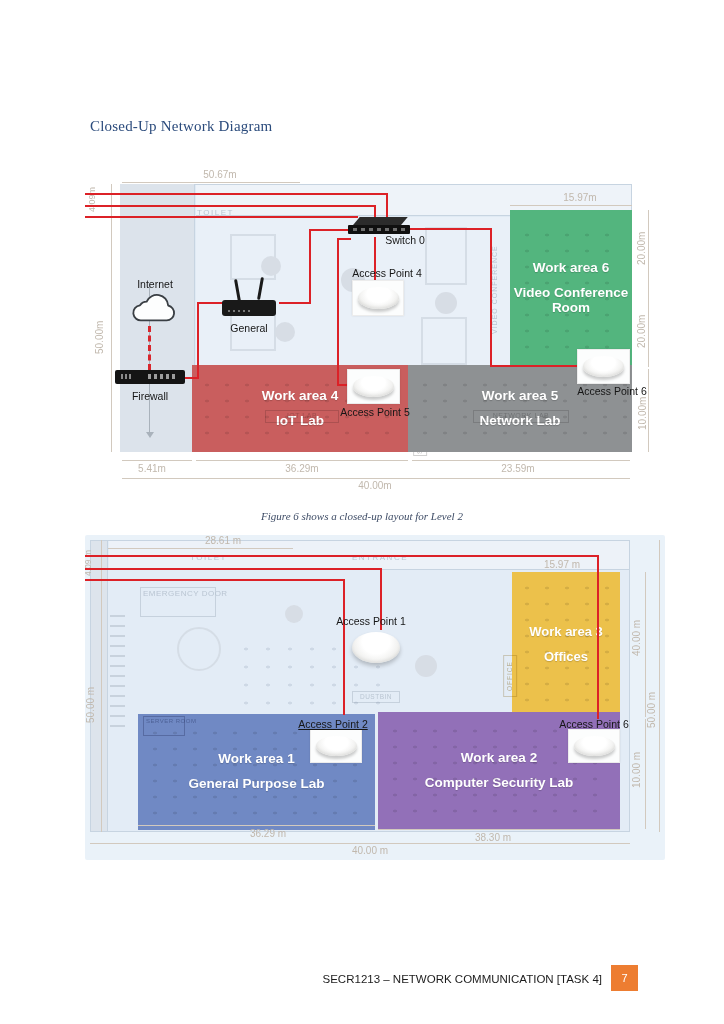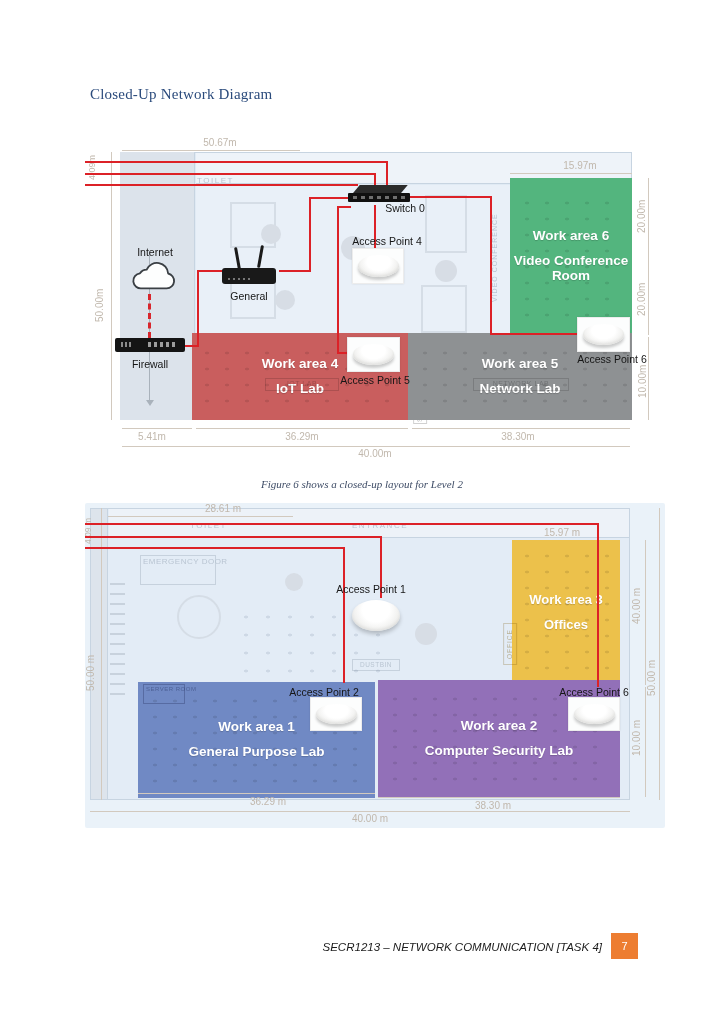--- a/index.html
+++ b/index.html
@@ -1,26 +1,26 @@
 <!DOCTYPE html>
 <html><head>
 <meta charset="utf-8">
 <style>
   * { box-sizing: border-box; margin: 0; padding: 0; }
   html,body { width:724px; height:1024px; background:#ffffff; overflow:hidden; }
   .sheet { position:relative; width:724px; height:910px; background:#fff;
-           font-family:"Liberation Sans", sans-serif; }
+           font-family:"Liberation Sans", sans-serif;margin-top:32px; }
   .abs { position:absolute; }
 
   
   .doc-title { position:absolute; left:90px; top:86px; font-family:"Liberation Serif", serif;
                font-size:15px; color:#2b4b7c; letter-spacing:.2px; }
   .caption { position:absolute; left:0; width:724px; text-align:center;
              font-family:"Liberation Serif", serif; font-style:italic; font-size:11px; color:#3e4c66; }
-  .footer-text { position:absolute; top:941px; right:122px; font-size:11.5px; color:#1c1c1c;font-style:italic; }
+  .footer-text { position:absolute; top:941px; right:122px; font-size:11.5px; color:#1c1c1c; }
   .page-box { position:absolute; left:611px; top:933px; width:27px; height:26px; background:#ed7d31;
               color:#fff; font-size:11px; display:flex; align-items:center; justify-content:center; }
 
   
   .diagram { position:absolute; width:580px; }
   #d2 { background:#eaf2f9; border-radius:2px; }
 
   .floor  { position:absolute; background:#e0eaf4; border:1px solid #c7d4e1; z-index:1; }
   .zone   { position:absolute; z-index:1; }
 
@@ -134,21 +134,21 @@
     <div class="dimline" style="left:563px; top:197px; width:1px; height:83px;"></div>
     <div class="dim dimv" style="left:552px; top:220px; height:42px;">10.00m</div>
     <div class="dimline" style="left:26px; top:12px; width:1px; height:268px;"></div>
     <div class="dim dimv" style="left:9px; top:140px; height:50px;">50.00m</div>
     <div class="dim dimv" style="left:2px; top:8px; height:38px; font-size:9px;">4.09m</div>
     <div class="dimline" style="left:37px; top:288px; width:70px; height:1px;"></div>
     <div class="dimline" style="left:111px; top:288px; width:212px; height:1px;"></div>
     <div class="dimline" style="left:327px; top:288px; width:218px; height:1px;"></div>
     <div class="dim" style="left:32px; top:291px; width:70px;">5.41m</div>
     <div class="dim" style="left:177px; top:291px; width:80px;">36.29m</div>
-    <div class="dim" style="left:393px; top:291px; width:80px;">38.30m</div>
+    <div class="dim" style="left:393px; top:291px; width:80px;">23.59m</div>
     <div class="dimline" style="left:37px; top:306px; width:508px; height:1px;"></div>
     <div class="dim" style="left:250px; top:308px; width:80px;">40.00m</div>
 
     <div class="rline" style="left:0; top:21px; width:303px; height:2px;"></div>
     <div class="rline" style="left:301px; top:21px; width:2px; height:30px;"></div>
     <div class="rline" style="left:0; top:33px; width:291px; height:2px;"></div>
     <div class="rline" style="left:289px; top:33px; width:2px; height:18px;"></div>
     <div class="rline" style="left:0; top:44px; width:273px; height:2px;"></div>
     <div class="rline" style="left:224px; top:57px; width:41px; height:2px;"></div>
     <div class="rline" style="left:224px; top:57px; width:2px; height:75px;"></div>
@@ -255,21 +255,21 @@
 
     <div class="rline" style="left:0; top:20px; width:514px; height:2px;"></div>
     <div class="rline" style="left:512px; top:20px; width:2px; height:164px;"></div>
     <div class="rline" style="left:0; top:33px; width:297px; height:2px;"></div>
     <div class="rline" style="left:295px; top:33px; width:2px; height:62px;"></div>
     <div class="rline" style="left:0; top:44px; width:260px; height:2px;"></div>
     <div class="rline" style="left:258px; top:44px; width:2px; height:136px;"></div>
 
     <div class="devlabel" style="left:247px; top:80px; width:78px;">Access Point 1</div>
     <div class="apfree" style="left:267px; top:97px; width:48px; height:31px;"></div>
-    <div class="devlabel" style="left:200px; top:183px; width:78px;">Access Point 2</div>
+    <div class="devlabel" style="left:209px; top:183px; width:78px;text-decoration:underline;">Access Point 2</div>
     <div class="apbox" style="left:225px; top:194px; width:52px; height:34px;">
         <div class="apdisc"></div>
       </div>
     <div class="devlabel" style="left:470px; top:183px; width:78px;">Access Point 6</div>
     <div class="apbox" style="left:483px; top:194px; width:52px; height:34px;">
         <div class="apdisc"></div>
       </div>
   </div>
 
 

